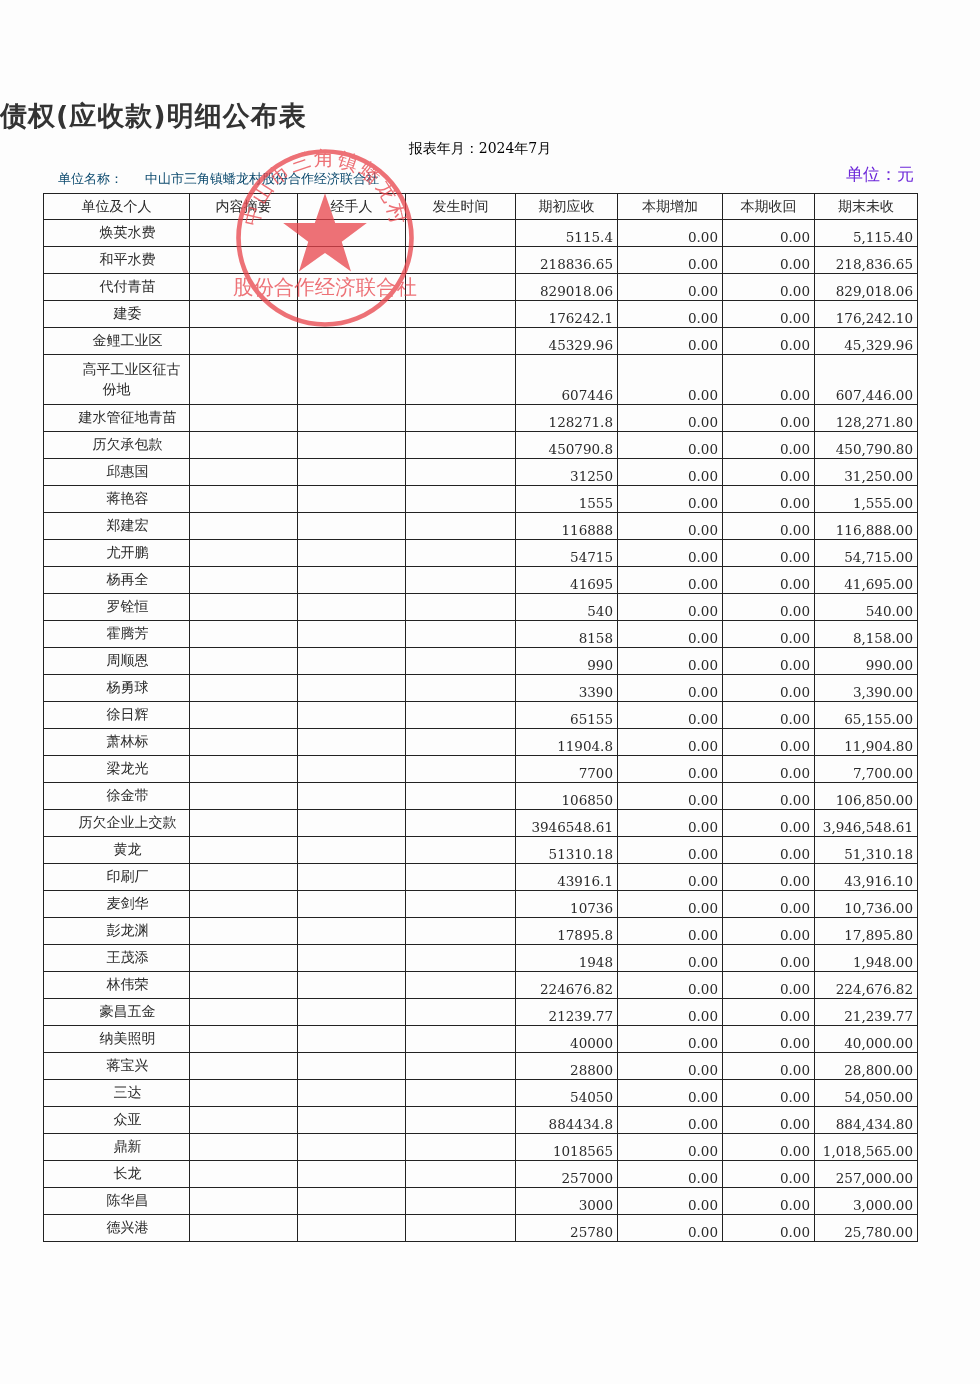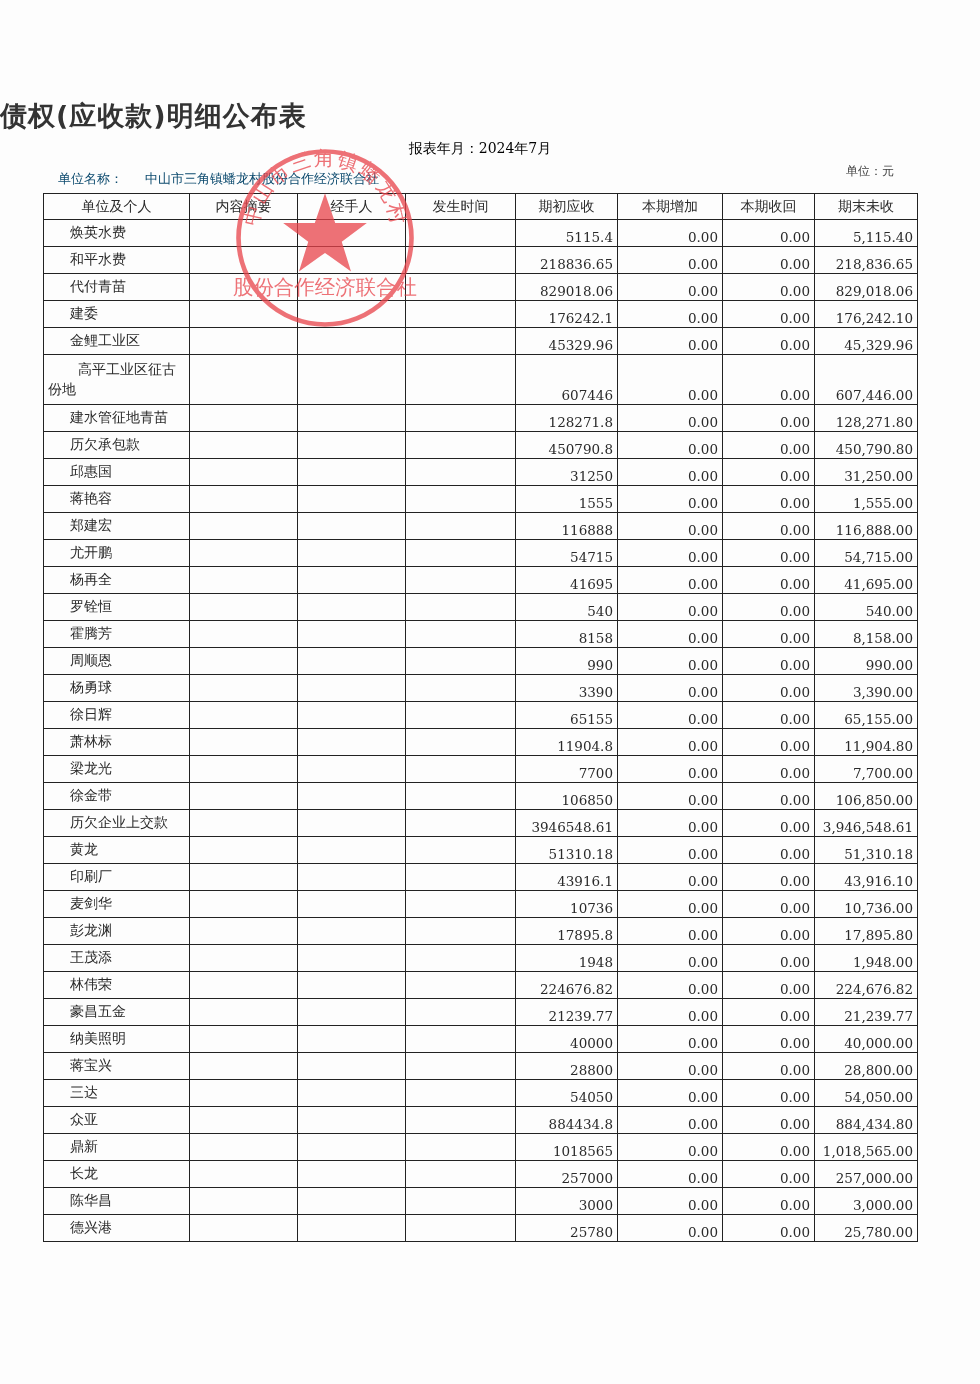--- a/index.html
+++ b/index.html
@@ -12,31 +12,31 @@
     font-family: "DejaVu Sans", sans-serif; font-size: 27px; font-weight: bold; color: #333; letter-spacing: 1px;
   }
   .report-date {
     position: absolute; top: 140px; left: 0; width: 960px; text-align: center; font-size: 14px; color: #000000;
   }
   .unit-name {
     position: absolute; top: 170px; left: 58px; font-size: 13px; color: #0c4a6e;
   }
   .unit-name .gap { display: inline-block; width: 22px; }
   .currency {
-    position: absolute; top: 163px; left: 846px; font-size: 12px; color: #404040; font-family: Liberation Mono, monospace;
+    position: absolute; top: 163px; left: 846px; font-size: 17px; color: #6d28d9; font-family: Liberation Mono, monospace;
   }
   table {
     position: absolute; top: 193px; left: 43px; border-collapse: collapse;
     font-size: 14px; table-layout: fixed; width: 874px; border-radius: 19px;
   }
   td, th {
     border: 1.5px solid #222; padding: 0 4px; height: 25px; overflow: hidden; white-space: nowrap;
   }
   th { font-weight: normal; text-align: center; font-family: "DejaVu Sans", sans-serif; font-size: 14px; }
-  td.name { text-align: left; padding-left: 26px; font-family: "DejaVu Sans", sans-serif; font-size: 14px; }
+  td.name { text-align: center; padding-left: 26px; font-family: "DejaVu Sans", sans-serif; font-size: 14px; }
   td.name.wrap { white-space: normal; line-height: 20px; padding-left: 4px; text-indent: 30px; font-family: Liberation Mono, monospace; }
   td.num { text-align: right; font-family: "DejaVu Serif", serif; font-size: 13.5px; vertical-align: bottom; padding-bottom: 1px; }
   tr.tall td { height: 48px; }
   .stamp {
     position: absolute; left: 232px; top: 145px; width: 186px; height: 186px; pointer-events: none;
     opacity: 0.75;
   }
 </style>
 </head>
 <body>

